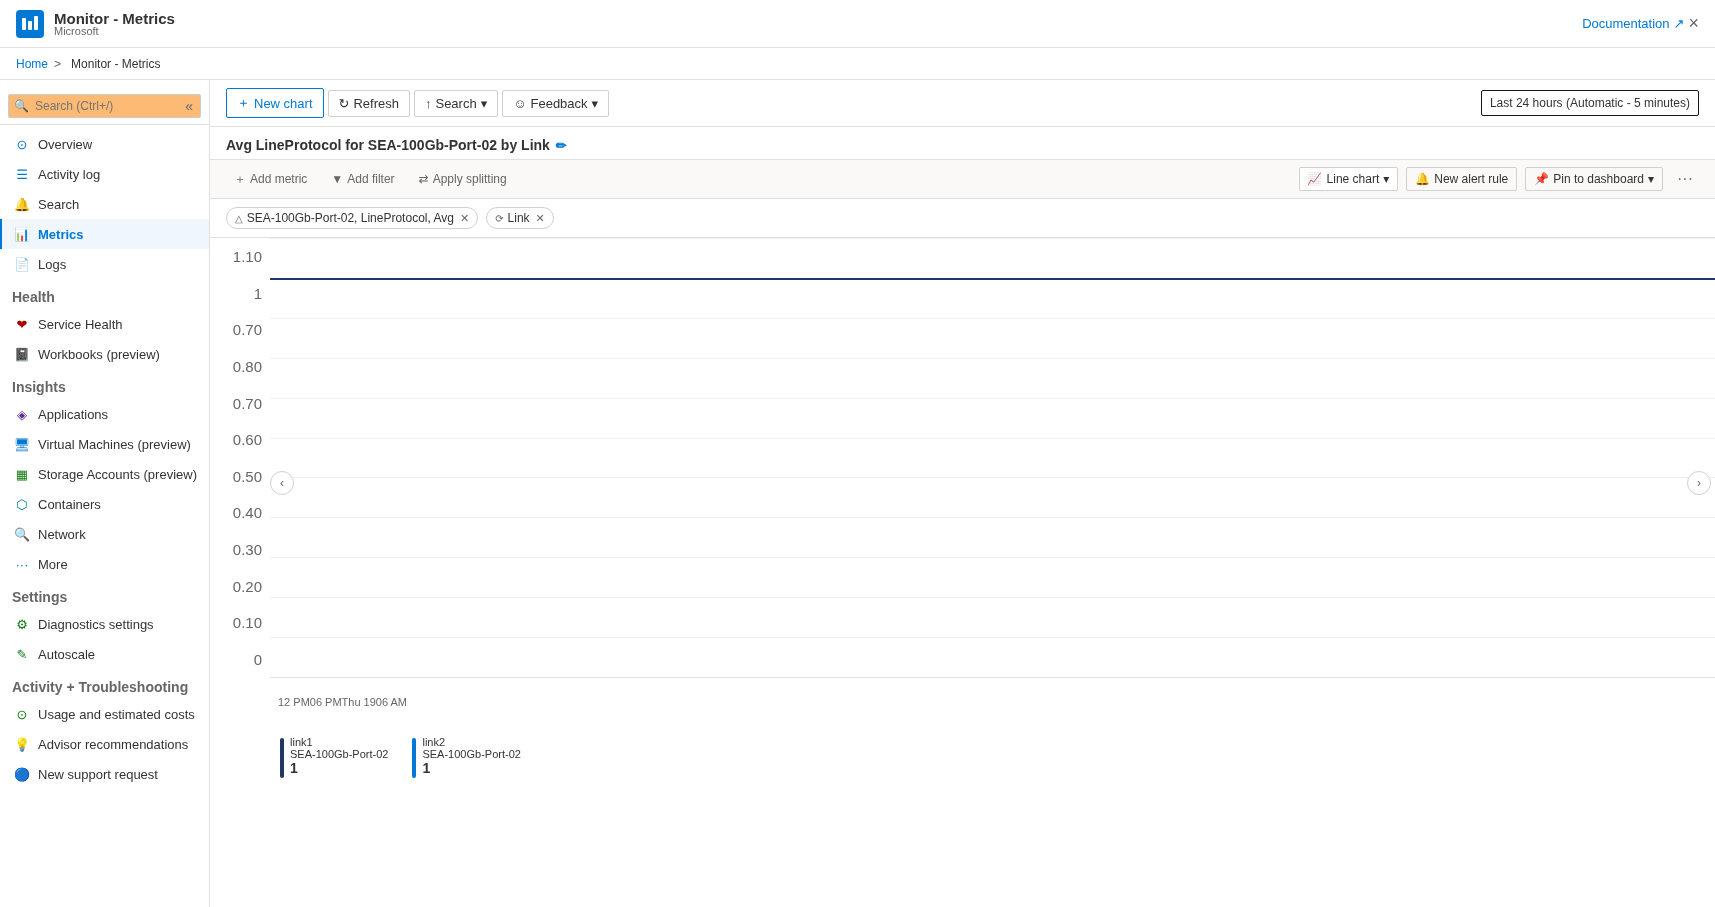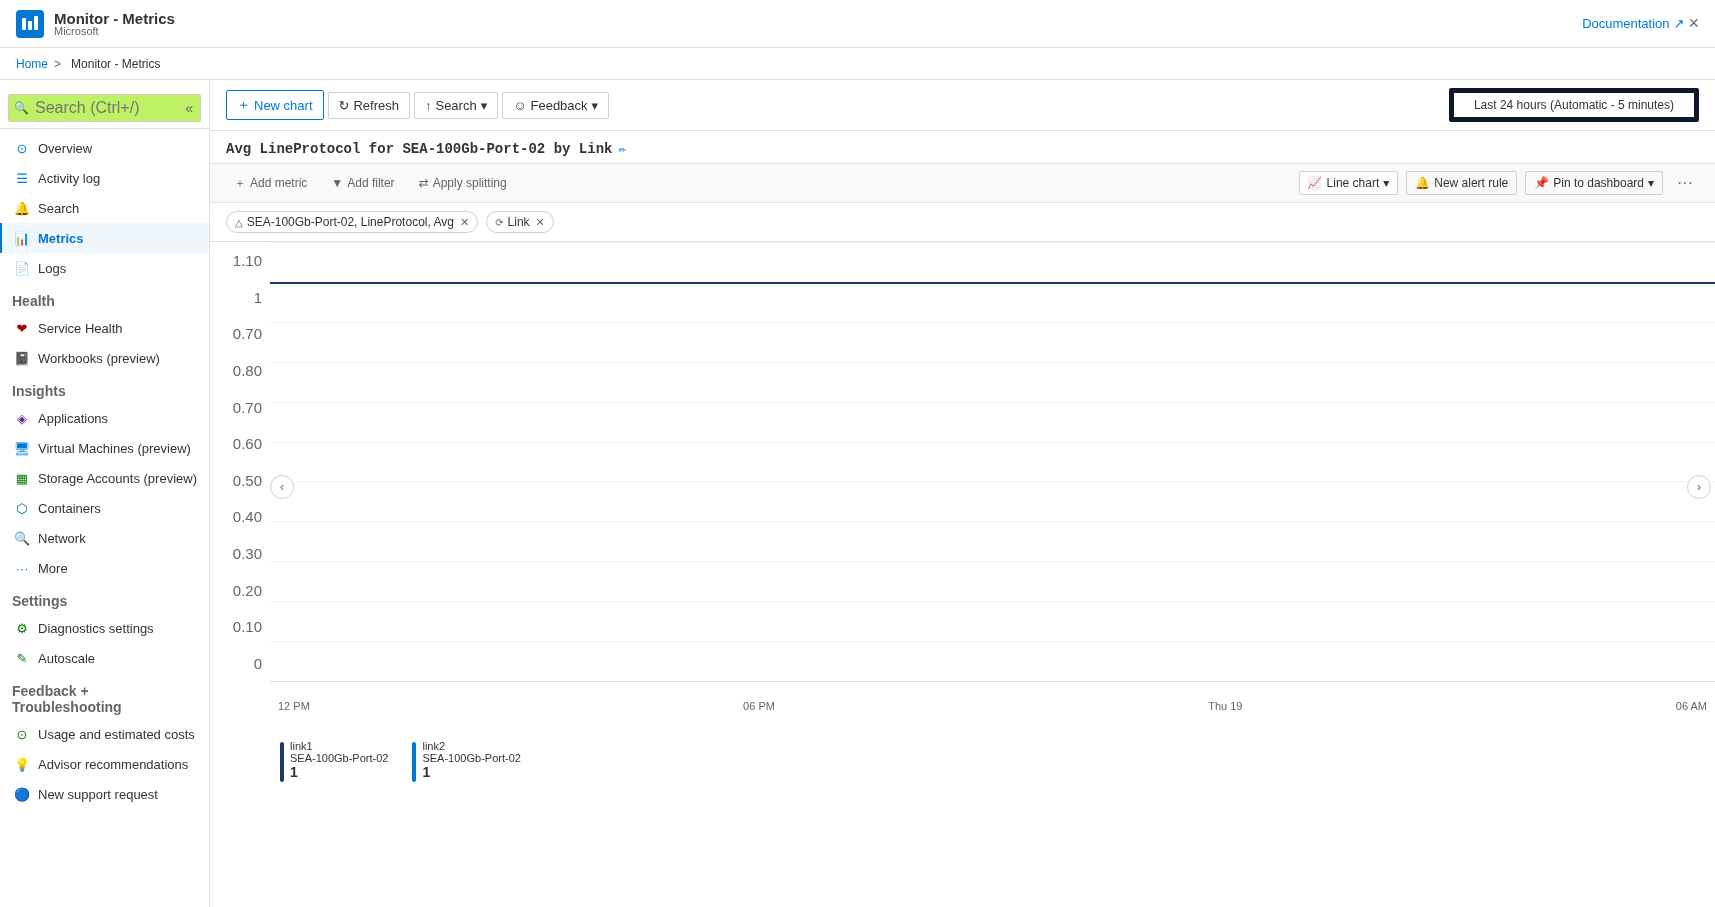--- a/index.html
+++ b/index.html
@@ -62,22 +62,22 @@
     .sidebar-search {
       padding: 6px 8px;
       border-bottom: 1px solid #e0e0e0;
       margin-bottom: 4px;
     }
     .sidebar-search input {
       width: 100%;
       padding: 4px 8px 4px 26px;
       border: 1px solid #ccc;
       border-radius: 2px;
-      font-size: 16px;
-      background: #bef264;
+      font-size: 12px;
+      background: #fdba74;
       outline: none;
     }
     .sidebar-search-wrap { position: relative; }
     .sidebar-search-wrap .search-icon {
       position: absolute;
       left: 6px;
       top: 50%;
       transform: translateY(-50%);
       color: #666;
       font-size: 12px;
@@ -138,41 +138,40 @@
       padding: 5px 10px;
       background: none;
       border: 1px solid #d2d0ce;
       border-radius: 2px;
       cursor: pointer;
       font-size: 13px;
       color: #333;
     }
     .toolbar-btn.primary { color: #0078d4; border-color: #0078d4; }
     .time-range-btn {
-      padding: 5px 20px;
+      padding: 5px 8px;
       background: none;
-      border: 5px solid #0f172a;
+      border: 1px solid #0f172a;
       border-radius: 2px;
       cursor: pointer;
       font-size: 12px;
       color: #333;
     }
 
     
     .chart-header {
       padding: 10px 16px 6px;
     }
     .chart-title {
       font-size: 14px;
       font-weight: 600;
       color: #333;
       display: flex;
       align-items: center;
       gap: 6px;
-      font-family: Liberation Mono, monospace;
     }
     .edit-icon { color: #0078d4; cursor: pointer; font-size: 13px; }
 
     
     .chart-controls {
       display: flex;
       align-items: center;
       padding: 6px 16px;
       border-top: 1px solid #e0e0e0;
       border-bottom: 1px solid #e0e0e0;
@@ -340,21 +339,20 @@
       font-size: 12px;
       color: #666;
       z-index: 5;
     }
     .chart-x-axis {
       position: absolute;
       left: 60px;
       right: 0;
       bottom: 20px;
       display: flex;
-      justify-content: space-between;
       padding: 4px 8px 0;
     }
     .x-label {
       font-size: 11px;
       color: #666;
     }
 
     
     .chart-legend {
       padding: 8px 70px;
@@ -490,21 +488,21 @@
     <div class="sidebar-section-label">Settings</div>
     <div class="sidebar-item">
       <span class="icon icon-green">⚙</span>
       <span>Diagnostics settings</span>
     </div>
     <div class="sidebar-item">
       <span class="icon icon-green">✎</span>
       <span>Autoscale</span>
     </div>
 
-    <div class="sidebar-section-label">Feedback + Troubleshooting</div>
+    <div class="sidebar-section-label">Activity + Troubleshooting</div>
     <div class="sidebar-item">
       <span class="icon icon-green">⊙</span>
       <span>Usage and estimated costs</span>
     </div>
     <div class="sidebar-item">
       <span class="icon icon-cyan">💡</span>
       <span>Advisor recommendations</span>
     </div>
     <div class="sidebar-item">
       <span class="icon icon-blue">🔵</span>

